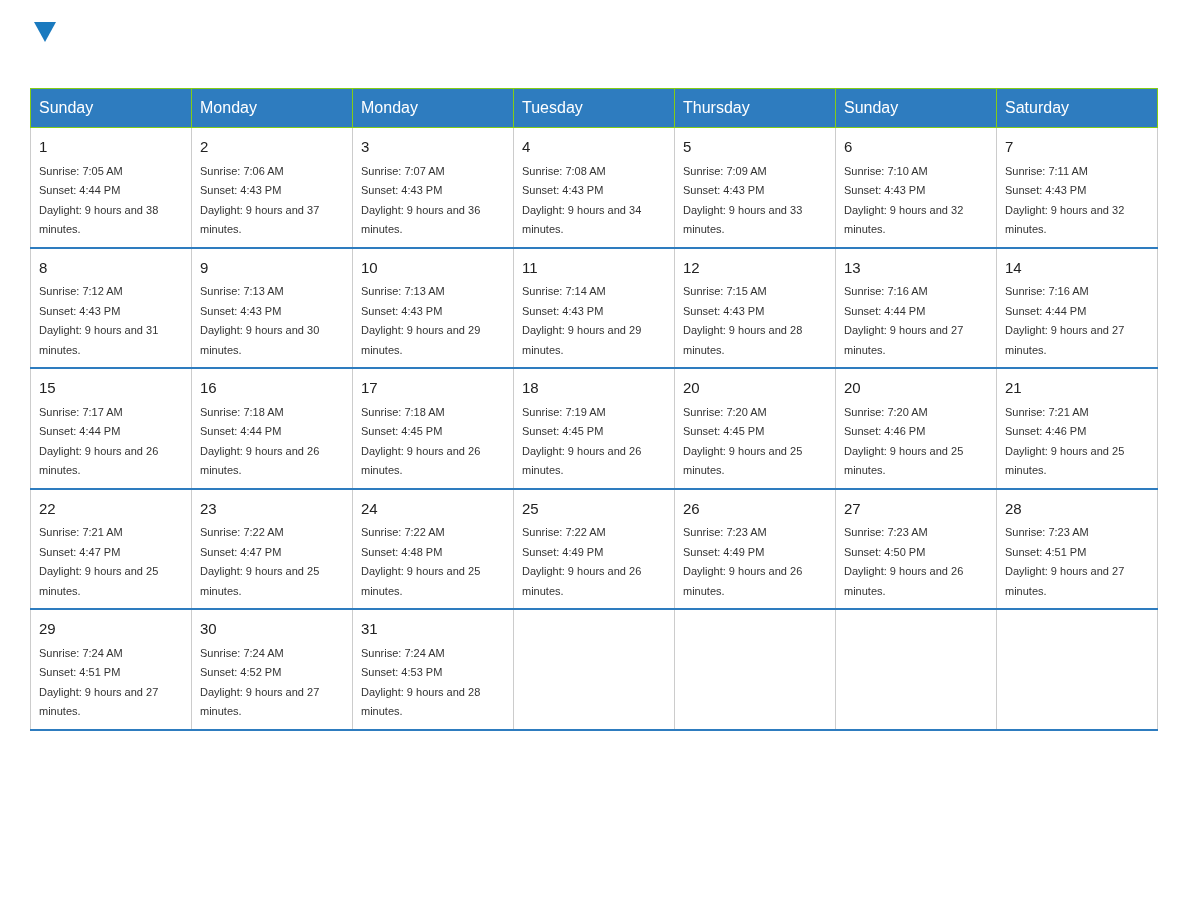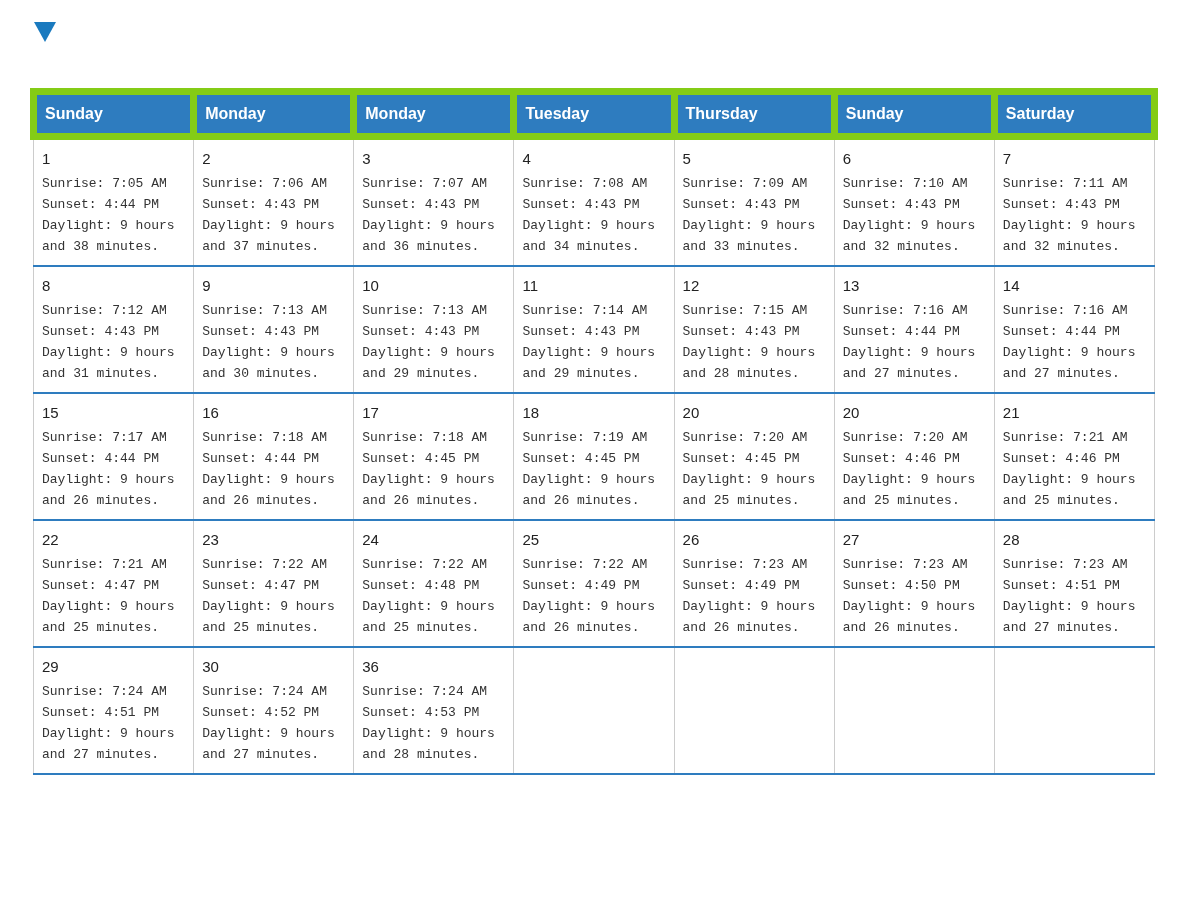--- a/index.html
+++ b/index.html
@@ -47,24 +47,24 @@
     }
     table {
       width: 100%;
       border-collapse: collapse;
       table-layout: fixed;
     }
     thead th {
       background-color: #2e7cbf;
       color: #fff;
       font-size: 16px;
-      font-weight: bold;
+      font-weight: normal;
       padding: 10px 8px;
       text-align: left;
-      border: 7px solid #84cc16;
+      border: 1px solid #84cc16;
     }
     tbody td {
       vertical-align: top;
       padding: 8px 8px;
       border: 1px solid #ccc;
       font-size: 13px;
       color: #333;
       min-height: 90px;
       line-height: 1.5;
     }
@@ -72,24 +72,23 @@
       border-bottom: 2px solid #2e7cbf;
     }
     .day-number {
       font-size: 15px;
       font-weight: normal;
       color: #222;
       display: block;
       margin-bottom: 2px;
     }
     .day-info {
-      font-size: 13px;
+      font-size: 11px;
       color: #333;
       line-height: 1.55;
-      font-family: Liberation Mono, monospace;
     }
     tbody td:empty {
       background: #fff;
     }
   </style>
 </head>
 <body>
 
 <div class="header-area">
   <div class="logo">
@@ -158,20 +157,20 @@
         <td><span class="day-number">23</span><span class="day-info">Sunrise: 7:22 AM<br>Sunset: 4:47 PM<br>Daylight: 9 hours and 25 minutes.</span></td>
         <td><span class="day-number">24</span><span class="day-info">Sunrise: 7:22 AM<br>Sunset: 4:48 PM<br>Daylight: 9 hours and 25 minutes.</span></td>
         <td><span class="day-number">25</span><span class="day-info">Sunrise: 7:22 AM<br>Sunset: 4:49 PM<br>Daylight: 9 hours and 26 minutes.</span></td>
         <td><span class="day-number">26</span><span class="day-info">Sunrise: 7:23 AM<br>Sunset: 4:49 PM<br>Daylight: 9 hours and 26 minutes.</span></td>
         <td><span class="day-number">27</span><span class="day-info">Sunrise: 7:23 AM<br>Sunset: 4:50 PM<br>Daylight: 9 hours and 26 minutes.</span></td>
         <td><span class="day-number">28</span><span class="day-info">Sunrise: 7:23 AM<br>Sunset: 4:51 PM<br>Daylight: 9 hours and 27 minutes.</span></td>
       </tr>
       <tr>
         <td><span class="day-number">29</span><span class="day-info">Sunrise: 7:24 AM<br>Sunset: 4:51 PM<br>Daylight: 9 hours and 27 minutes.</span></td>
         <td><span class="day-number">30</span><span class="day-info">Sunrise: 7:24 AM<br>Sunset: 4:52 PM<br>Daylight: 9 hours and 27 minutes.</span></td>
-        <td><span class="day-number">36</span><span class="day-info">Sunrise: 7:24 AM<br>Sunset: 4:53 PM<br>Daylight: 9 hours and 28 minutes.</span></td>
+        <td><span class="day-number">31</span><span class="day-info">Sunrise: 7:24 AM<br>Sunset: 4:53 PM<br>Daylight: 9 hours and 28 minutes.</span></td>
         <td></td>
         <td></td>
         <td></td>
         <td></td>
       </tr>
     </tbody>
 </table>
 
 </body></html>

